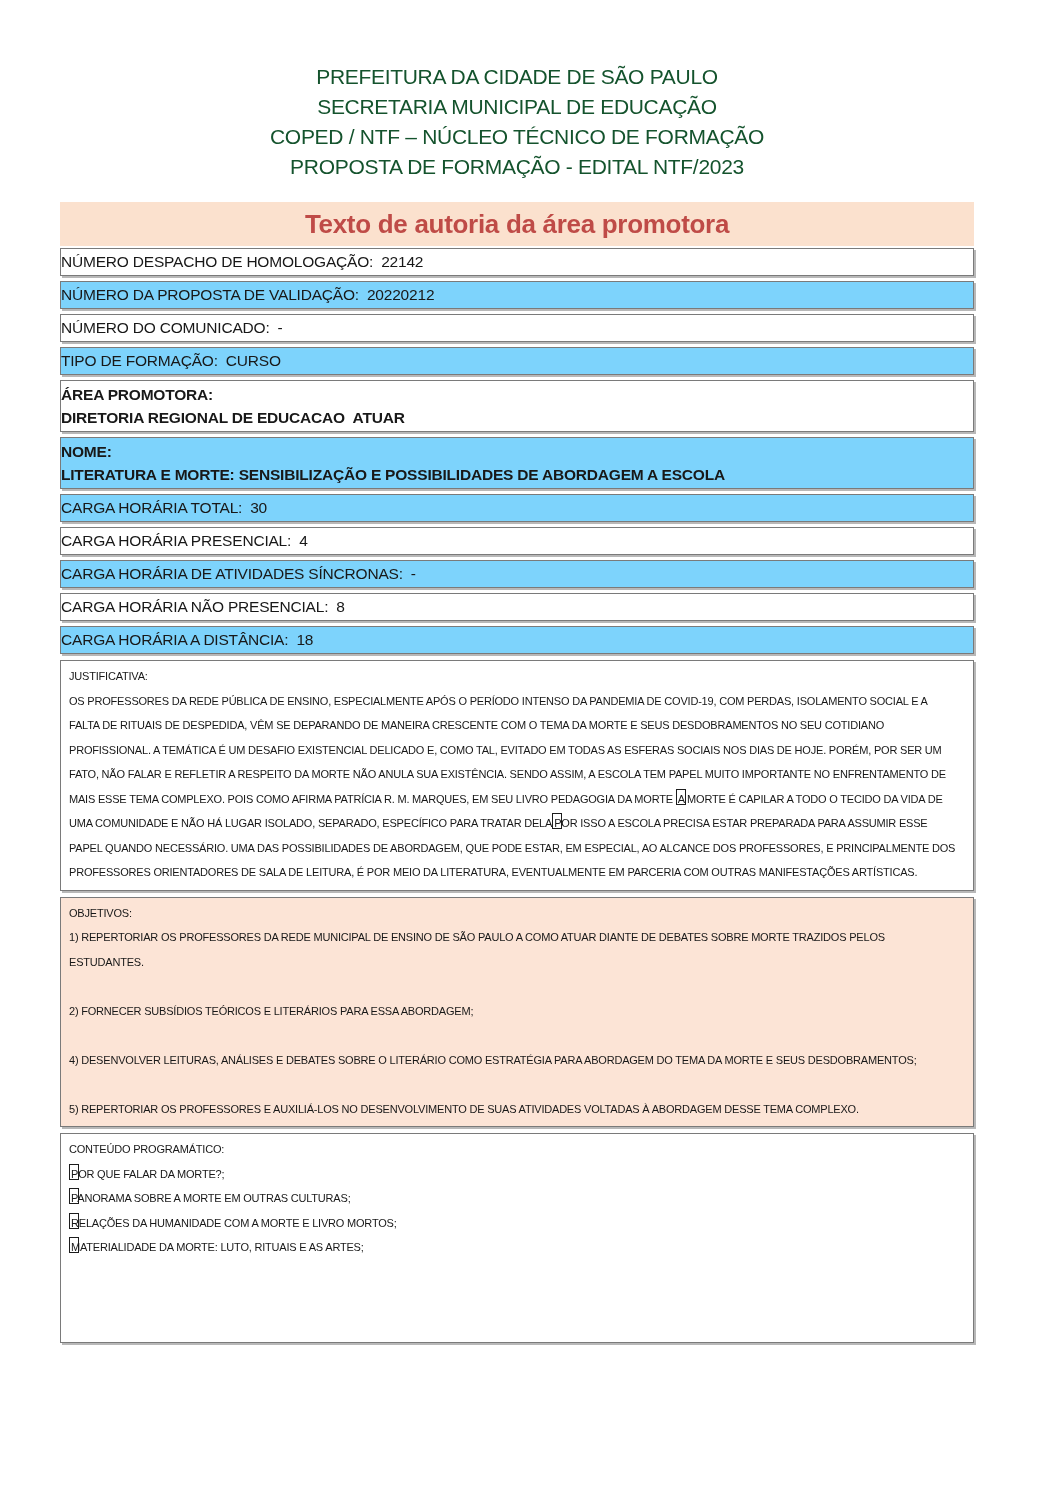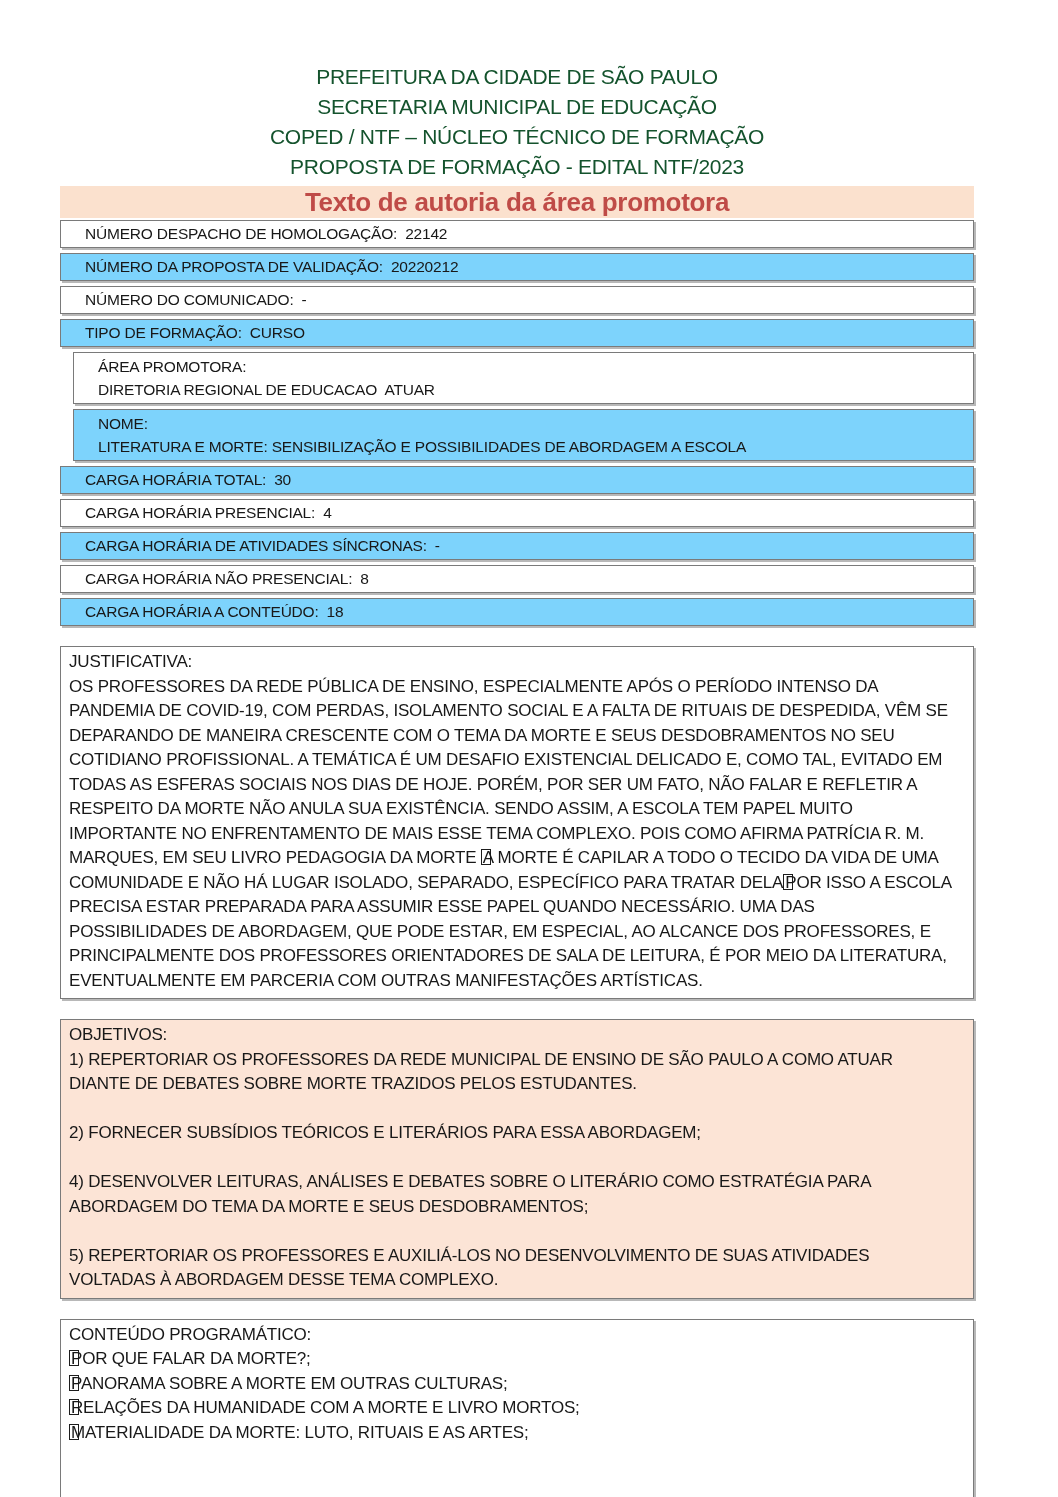--- a/index.html
+++ b/index.html
@@ -14,53 +14,53 @@
 
   
   .header-block { text-align:center; }
   .header-line {
     font-weight:normal; font-size:21px; line-height:30px;
     letter-spacing:-0.3px; color:#14532d;
   }
 
   
   .banner {
-    margin-top:4px; height:32px; background:#fbe1ce;
+    margin-top:20px; height:44px; background:#fbe1ce;
     display:flex; align-items:center; justify-content:center;
   }
   .banner-text {
     color:#bf4b47; font-weight:bold; font-size:26px; letter-spacing:-0.3px;
   }
 
   
   .rowbox {
     margin-top:5px;
     border:1px solid #7a7a7a;
     box-shadow:2px 2px 0 rgba(125,125,125,0.55);
     background:#ffffff;
-    padding:3px 24px;
+    padding:3px 0;
     font-size:15.5px; letter-spacing:-0.2px; line-height:20px;
     white-space:pre-wrap;
   }
   .rowbox.first { margin-top:2px; }
   .rowbox.peach { background:#7dd3fc; }
-  .rowbox.bold  { font-weight:normal;margin-left:13px; }
+  .rowbox.bold  { font-weight:bold; }
   .rowbox.twoline { line-height:23px; padding-top:2px; padding-bottom:2px; }
   .row-label { white-space:pre-wrap; }
   .row-value { margin-left:8px; white-space:pre-wrap; }
   .twoline .row-label, .twoline .row-value { display:block; margin-left:0; }
 
   
   .section {
-    margin-top:20px;
+    margin-top:6px;
     border:1px solid #7a7a7a;
     box-shadow:2px 2px 0 rgba(125,125,125,0.55);
     background:#ffffff;
     padding:3px 16px 5px 8px;
-    font-size:17px; letter-spacing:-0.2px; line-height:24.5px;
+    font-size:11px; letter-spacing:-0.2px; line-height:24.5px;
   }
   .section.peach { background:#fce4d6; }
   .section.cutoff { height:200px; }
   .section-label { line-height:24.5px; }
   .para { margin:0; }
   .para + .para { margin-top:24.5px; }
 
   
   .tofu {
     display:inline-block;
@@ -103,21 +103,21 @@
 
 
     <div class="rowbox peach"><span class="row-label">CARGA HORÁRIA TOTAL:</span><span class="row-value">30</span></div>
 
     <div class="rowbox"><span class="row-label">CARGA HORÁRIA PRESENCIAL:</span><span class="row-value">4</span></div>
 
     <div class="rowbox peach"><span class="row-label">CARGA HORÁRIA DE ATIVIDADES SÍNCRONAS:</span><span class="row-value">-</span></div>
 
     <div class="rowbox"><span class="row-label">CARGA HORÁRIA NÃO PRESENCIAL:</span><span class="row-value">8</span></div>
 
-    <div class="rowbox peach"><span class="row-label">CARGA HORÁRIA A CONTEÚDO:</span><span class="row-value">18</span></div>
+    <div class="rowbox peach"><span class="row-label">CARGA HORÁRIA A DISTÂNCIA:</span><span class="row-value">18</span></div>
 
     <div class="section">
       <div class="section-label">JUSTIFICATIVA:</div>
       <p class="para"><span>OS PROFESSORES DA REDE PÚBLICA DE ENSINO, ESPECIALMENTE APÓS O PERÍODO INTENSO DA PANDEMIA DE COVID-19, COM PERDAS, ISOLAMENTO SOCIAL E A FALTA DE RITUAIS DE DESPEDIDA, VÊM SE DEPARANDO DE MANEIRA CRESCENTE COM O TEMA DA MORTE E SEUS DESDOBRAMENTOS NO SEU COTIDIANO PROFISSIONAL. A TEMÁTICA É UM DESAFIO EXISTENCIAL DELICADO E, COMO TAL, EVITADO EM TODAS AS ESFERAS SOCIAIS NOS DIAS DE HOJE. PORÉM, POR SER UM FATO, NÃO FALAR E REFLETIR A RESPEITO DA MORTE NÃO ANULA SUA EXISTÊNCIA. SENDO ASSIM, A ESCOLA TEM PAPEL MUITO IMPORTANTE NO ENFRENTAMENTO DE MAIS ESSE TEMA COMPLEXO. POIS COMO AFIRMA PATRÍCIA R. M. MARQUES, EM SEU LIVRO PEDAGOGIA DA MORTE </span><span class="tofu"></span><span>A MORTE É CAPILAR A TODO O TECIDO DA VIDA DE UMA COMUNIDADE E NÃO HÁ LUGAR ISOLADO, SEPARADO, ESPECÍFICO PARA TRATAR DELA</span><span class="tofu"></span><span>POR ISSO A ESCOLA PRECISA ESTAR PREPARADA PARA ASSUMIR ESSE PAPEL QUANDO NECESSÁRIO. UMA DAS POSSIBILIDADES DE ABORDAGEM, QUE PODE ESTAR, EM ESPECIAL, AO ALCANCE DOS PROFESSORES, E PRINCIPALMENTE DOS PROFESSORES ORIENTADORES DE SALA DE LEITURA, É POR MEIO DA LITERATURA, EVENTUALMENTE EM PARCERIA COM OUTRAS MANIFESTAÇÕES ARTÍSTICAS.</span></p>
     </div>
 
     <div class="section peach">
       <div class="section-label">OBJETIVOS:</div>
       <p class="para">1) REPERTORIAR OS PROFESSORES DA REDE MUNICIPAL DE ENSINO DE SÃO PAULO A COMO ATUAR DIANTE DE DEBATES SOBRE MORTE TRAZIDOS PELOS ESTUDANTES.</p>
       <p class="para">2) FORNECER SUBSÍDIOS TEÓRICOS E LITERÁRIOS PARA ESSA ABORDAGEM;</p>

